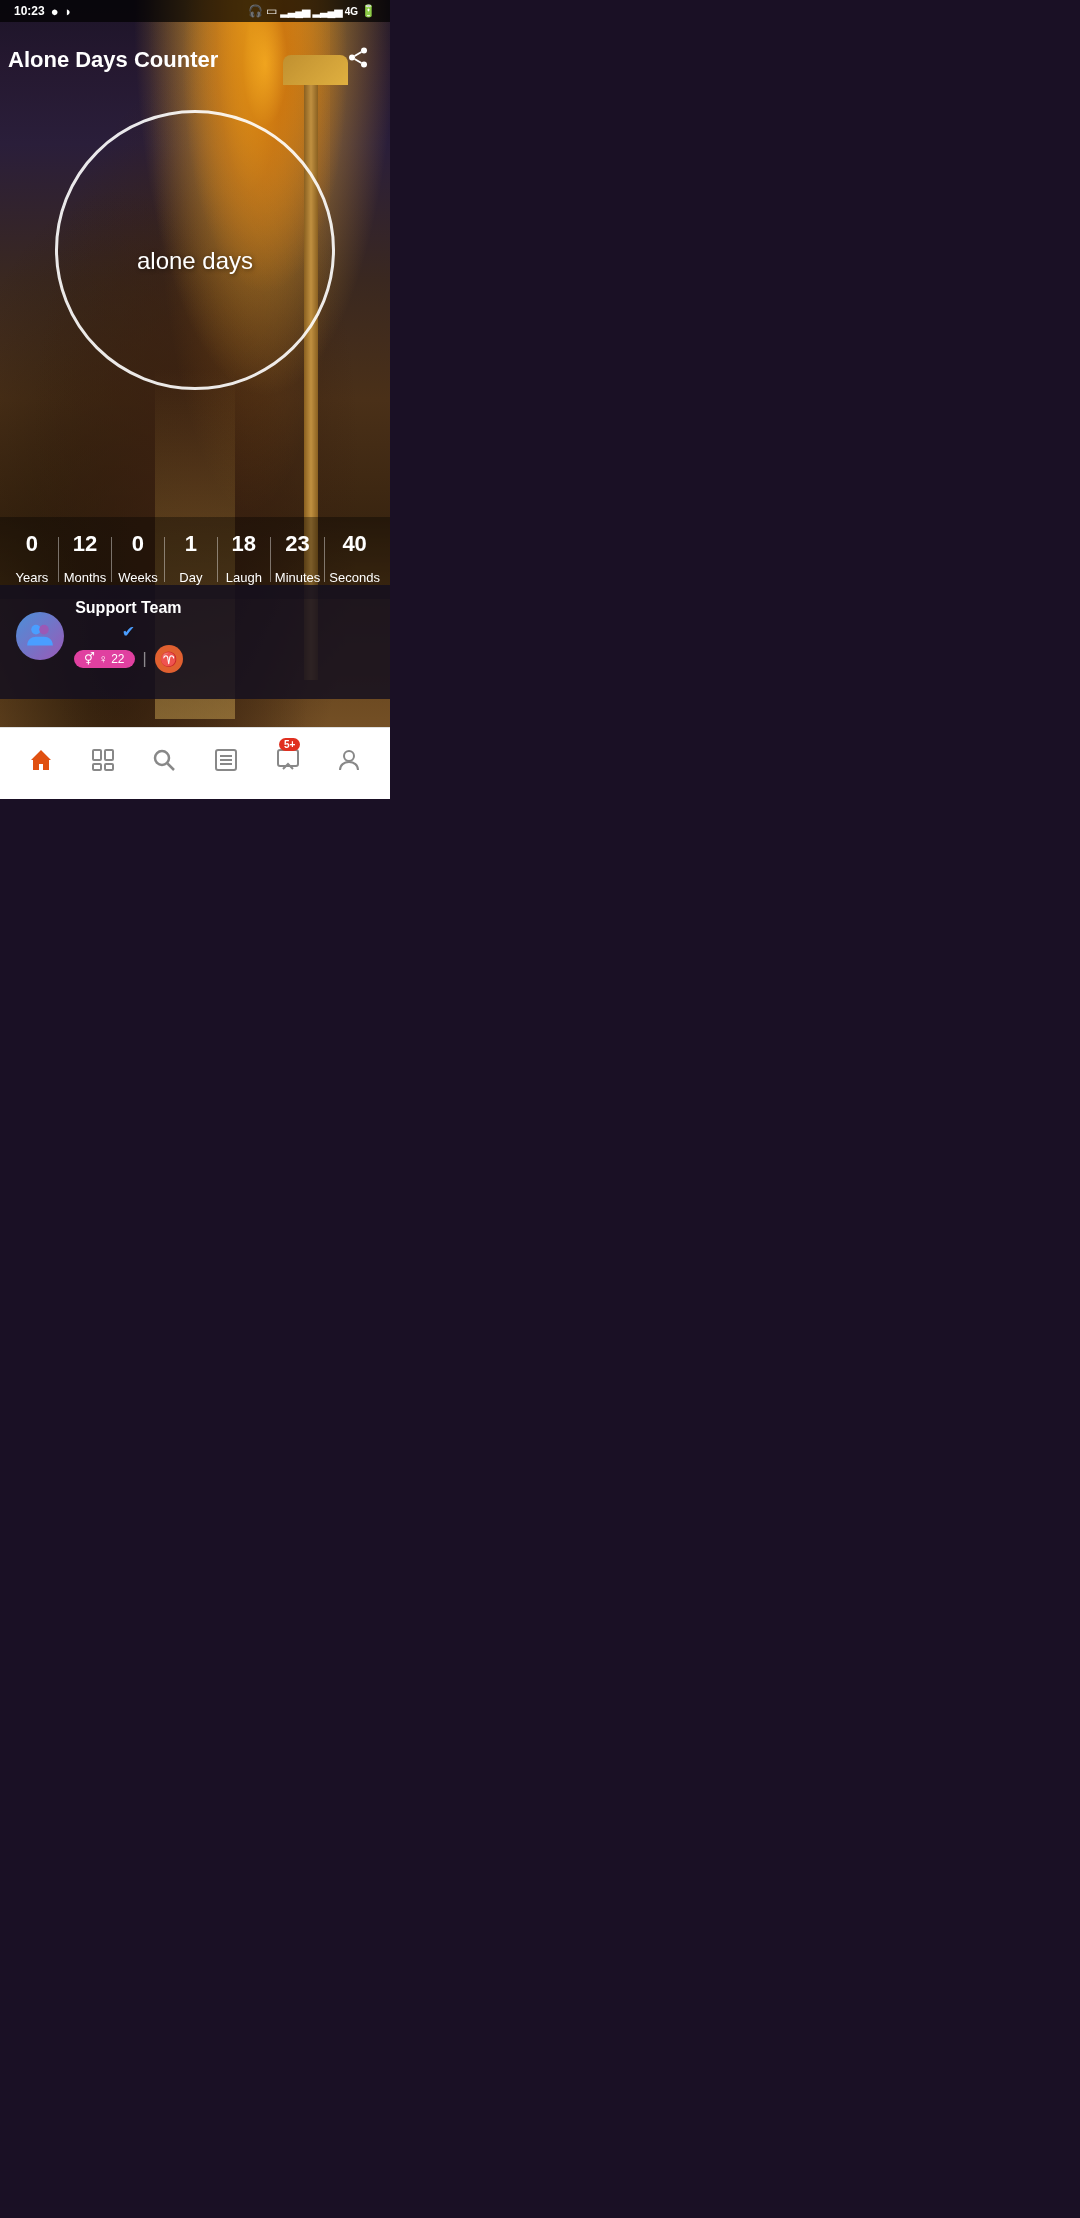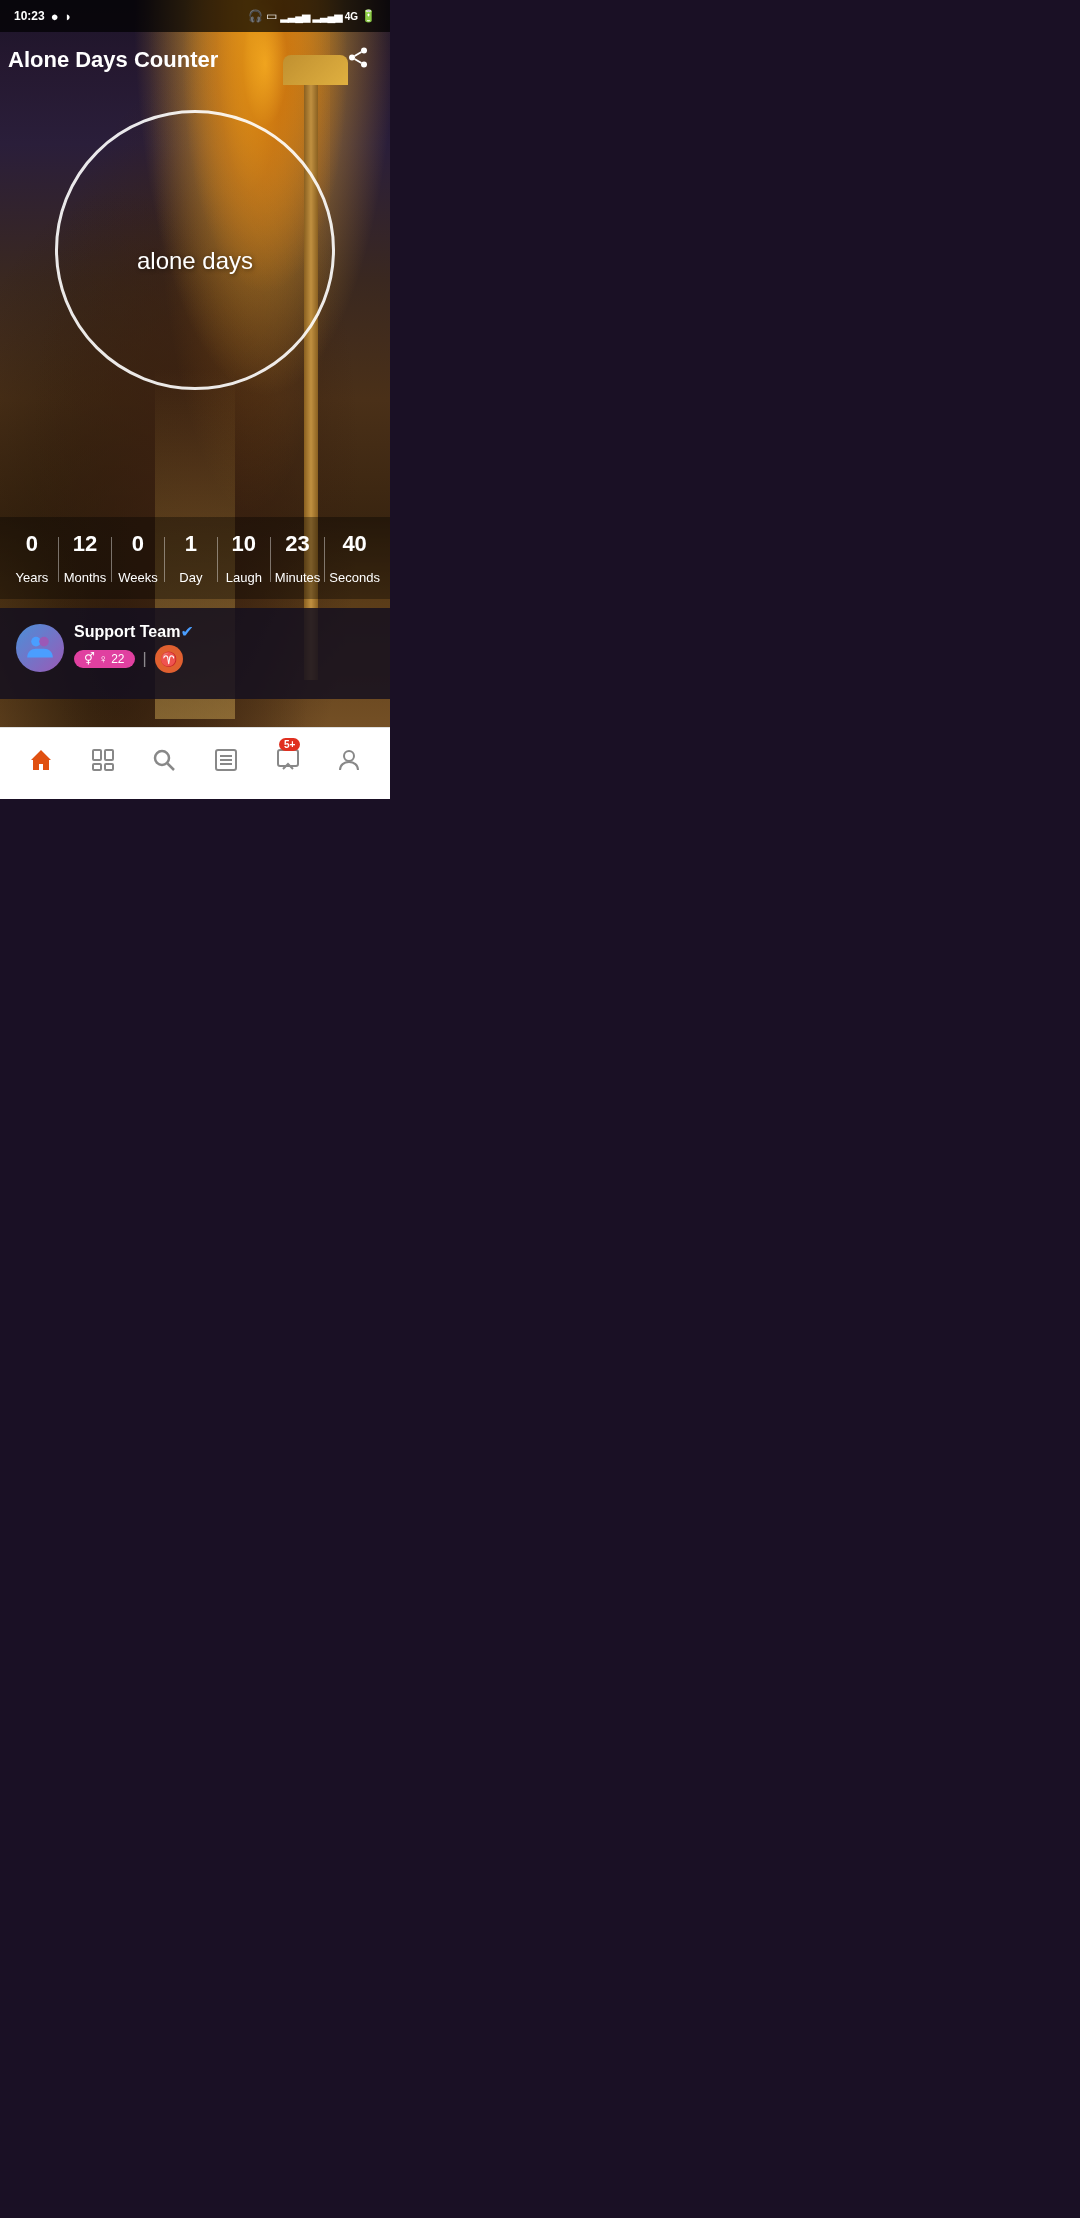--- a/index.html
+++ b/index.html
@@ -83,21 +83,21 @@
       background: linear-gradient(180deg, transparent, rgba(180,140,60,0.3) 50%, rgba(200,160,80,0.5));
       z-index: 2;
     }
 
     
     .status-bar {
       position: absolute;
       top: 0;
       left: 0;
       right: 0;
-      height: 32px;
+      height: 22px;
       background: rgba(0,0,0,0.7);
       display: flex;
       align-items: center;
       justify-content: space-between;
       padding: 0 14px;
       z-index: 10;
     }
 
     .status-left {
       display: flex;
@@ -264,20 +264,22 @@
       background: linear-gradient(135deg, #4a90d9, #9b59b6);
       display: flex;
       align-items: center;
       justify-content: center;
       font-size: 20px;
     }
 
     .support-name-row {
       display: flex;
       align-items: center;
+      gap: 5px;
+      flex-direction: column;
     }
 
     .support-name {
       color: white;
       font-size: 16px;
       font-weight: 700;
     }
 
     .verified-icon {
       color: #4a9eff;
@@ -435,21 +437,21 @@
     <span class="stat-value">0</span>
     <span class="stat-label">Weeks</span>
   </div>
   <div class="stat-divider"></div>
   <div class="stat-item">
     <span class="stat-value">1</span>
     <span class="stat-label">Day</span>
   </div>
   <div class="stat-divider"></div>
   <div class="stat-item">
-    <span class="stat-value">10</span>
+    <span class="stat-value">18</span>
     <span class="stat-label">Laugh</span>
   </div>
   <div class="stat-divider"></div>
   <div class="stat-item">
     <span class="stat-value">23</span>
     <span class="stat-label">Minutes</span>
   </div>
   <div class="stat-divider"></div>
   <div class="stat-item">
     <span class="stat-value">40</span>

